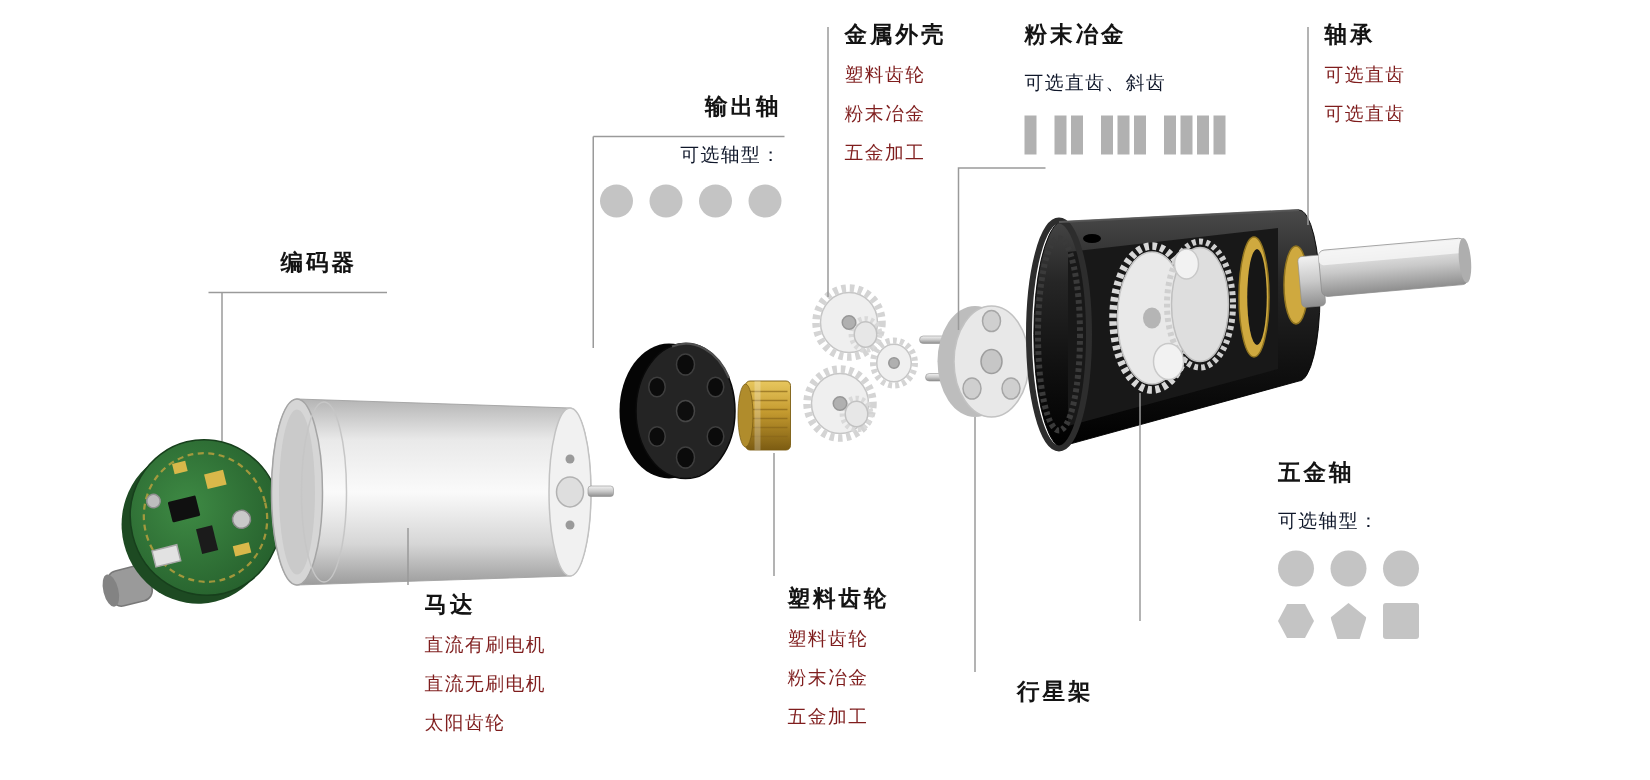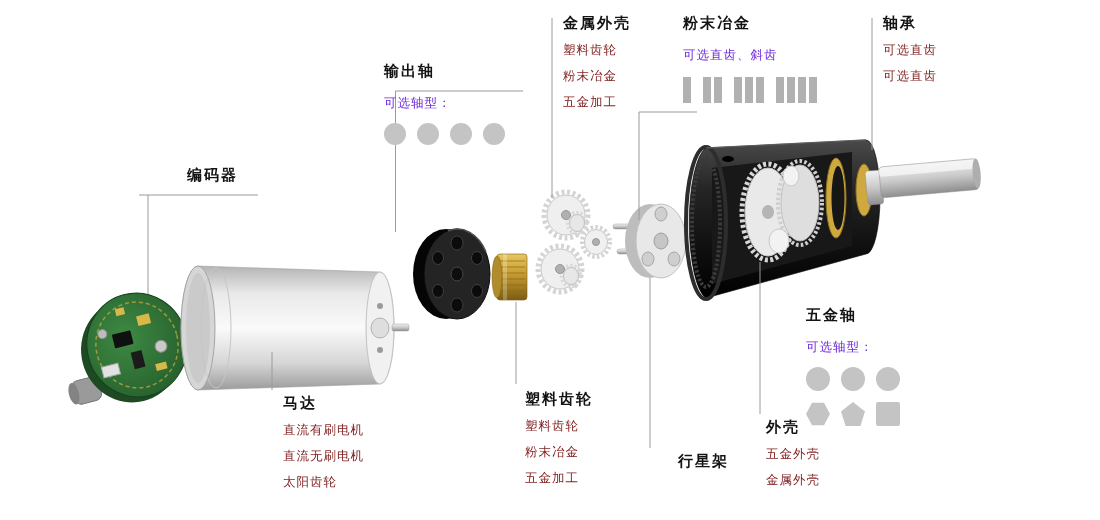--- a/index.html
+++ b/index.html
@@ -2,21 +2,21 @@
 <html><head>
 <meta charset="utf-8">
 <style>
   * { margin:0; padding:0; box-sizing:border-box; }
   html,body { background:#ffffff; }
   body { font-family:"DejaVu Sans","Liberation Sans",sans-serif; }
   .canvas { position:relative; width:1100px; height:520px; background:#ffffff; overflow:hidden; }
   .art { position:absolute; left:0; top:0; width:1100px; height:520px; }
   .label { position:absolute; color:#1f1f1f; }
   .label .title { font-size:15px; font-weight:bold; color:#141414; letter-spacing:2px; white-space:nowrap; }
-  .label .subtitle { font-size:12.5px; color:#6d28d9; margin-top:14px; letter-spacing:1px; white-space:nowrap; }
+  .label .subtitle { font-size:12.5px; color:#0f172a; margin-top:14px; letter-spacing:1px; white-space:nowrap; }
   .label .line { font-size:12.5px; color:#7f1d1d; margin-top:9px; letter-spacing:1px; white-space:nowrap; }
   .shape-row { display:flex; gap:11px; margin-top:11px; }
   .shape { width:22px; height:22px; background:#c4c4c4; display:inline-block; flex:0 0 auto; }
   .lg .shape { width:24px; height:24px; }
   .shape-circle { border-radius:50%; }
   .shape-hexagon { clip-path: polygon(25% 3%, 75% 3%, 100% 50%, 75% 97%, 25% 97%, 0 50%); }
   .shape-pentagon { clip-path: polygon(50% 0, 100% 40%, 81% 100%, 19% 100%, 0 40%); }
   .shape-square { border-radius:2px; }
   .bars-row { display:flex; gap:12px; margin-top:13px; align-items:flex-start; }
   .bar-group { display:flex; gap:3px; }
@@ -176,21 +176,21 @@
       <path d="M516,302 V384"></path>
       <path d="M650,278 V448"></path>
       <path d="M760,262 V414"></path>
     </g>
   </svg>
 
   <div class="label" style="left:140px; top:166px;padding-left:47px;">
     <div class="title">编码器</div>
   </div>
 
-  <div class="label" style="left:384px; top:62px;">
+  <div class="label" style="left:400px; top:62px;text-align:right;">
     <div class="title">输出轴</div>
     <div class="subtitle">可选轴型：</div>
     <div class="shape-row">
         <span class="shape shape-circle"></span>
         <span class="shape shape-circle"></span>
         <span class="shape shape-circle"></span>
         <span class="shape shape-circle"></span>
       </div>
   </div>
 
@@ -243,27 +243,22 @@
     <div class="title">塑料齿轮</div>
     <div class="line">塑料齿轮</div>
     <div class="line">粉末冶金</div>
     <div class="line">五金加工</div>
   </div>
 
   <div class="label" style="left:678px; top:452px;">
     <div class="title">行星架</div>
   </div>
 
-  <div class="label" style="left:766px; top:418px;">
-    <div class="title">外壳</div>
-    <div class="line">五金外壳</div>
-    <div class="line">金属外壳</div>
-  </div>
-
-  <div class="label" style="left:806px; top:306px;">
+
+  <div class="label" style="left:852px; top:306px;">
     <div class="title">五金轴</div>
     <div class="subtitle">可选轴型：</div>
     <div class="shape-row lg">
         <span class="shape shape-circle"></span>
         <span class="shape shape-circle"></span>
         <span class="shape shape-circle"></span>
       </div>
     <div class="shape-row lg">
         <span class="shape shape-hexagon"></span>
         <span class="shape shape-pentagon"></span>

